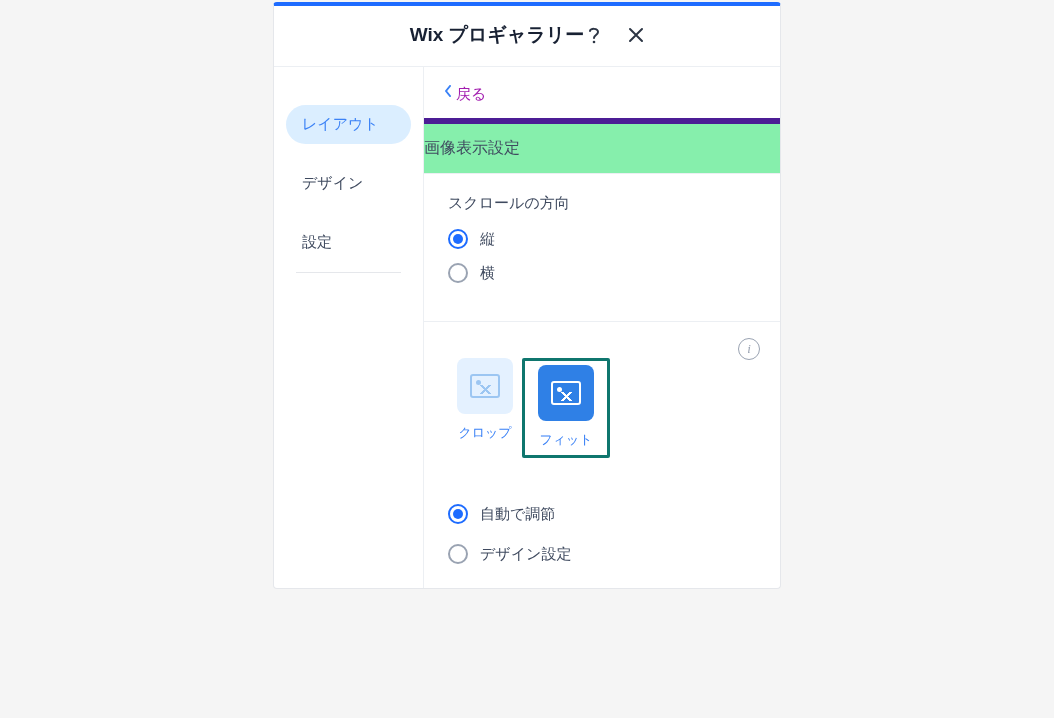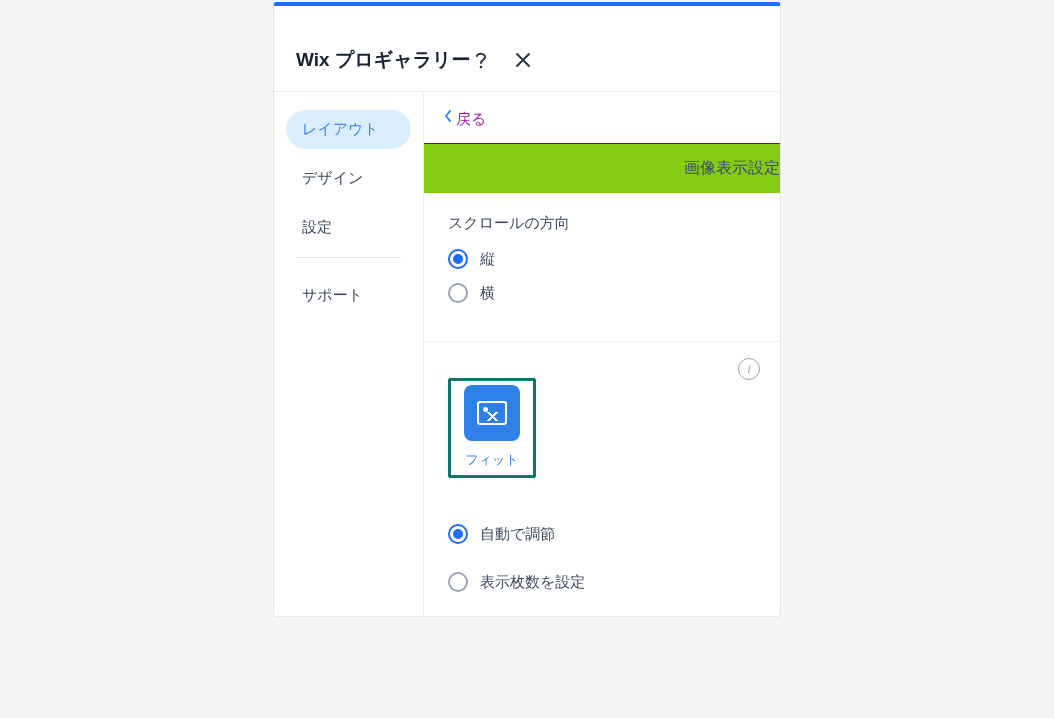--- a/index.html
+++ b/index.html
@@ -17,24 +17,23 @@
       width: 508px;
       background: #fff;
       border: 1px solid #e5e7eb;
       border-top: 4px solid #1e6cff;
       border-radius: 4px;
       overflow: hidden;
     }
     .panel-header {
       display: flex;
       align-items: center;
-      justify-content: flex-start;
+      justify-content: center;
       padding: 16px 20px 18px 22px;
       border-bottom: 1px solid #eceff3;
-      margin-top: 25px;
     }
     .panel-title {
       font-size: 19px;
       font-weight: 700;
       color: #182133;
     }
     .header-actions { display: flex; gap: 22px; align-items: center; }
     .icon-btn { cursor: pointer; color: #2c3544; display:flex; align-items:center; justify-content:center; width:20px; height:20px; }
     .panel-body { display: flex; }
     .sidebar {
@@ -42,39 +41,40 @@
       padding: 18px 12px;
       border-right: 1px solid #eceff3;
     }
     .sidebar-item {
       padding: 10px 16px;
       font-size: 15px;
       color: #3f4a5f;
       border-radius: 999px;
       cursor: pointer;
       margin-bottom: 10px;
+      margin-top: 20px;
     }
     .sidebar-item.active {
       background: #dbeeff;
       color: #3b82f6;
     }
     .sidebar-divider {
       border: none;
       border-top: 1px solid #e5e7eb;
       margin: 6px 10px 18px 10px;
     }
     .content { flex: 1; }
     .back-row { padding: 16px 20px 14px 20px; }
     .back-link { color: #a21caf; font-size: 15px; cursor: pointer; display:inline-flex; align-items:flex-start; gap:4px; }
     .section-header {
-      background: #84cc16;
-      border-top: 1px solid #4c1d95;
+      background: #86efac;
+      border-top: 6px solid #4c1d95;
       border-bottom: 1px solid #eceff3;
       padding: 14px 0;
-      text-align: right;
+      text-align: left;
       color: #3f4a5f;
       font-size: 16px;
     }
     .section-body { padding: 20px 24px 24px 24px; }
     .section-label { color: #3f4a5f; font-size: 15px; margin-bottom: 16px; }
     .radio-row { display:flex; align-items:center; gap:12px; margin-bottom: 14px; cursor:pointer; }
     .radio {
       width: 20px; height: 20px; border-radius: 50%;
       border: 2px solid #9aa3b2; position: relative; flex-shrink:0;
     }
@@ -97,21 +97,21 @@
     }
     .thumb-tile.light { background:#e4f1ff; }
     .thumb-tile.solid { background:#2f80e6; }
     .thumb-caption { font-size: 13px; color:#3b82f6; }
     .highlight-box {
       border: 3px solid #0f766e;
       border-radius: 2px;
       padding: 4px 4px 6px 4px;
       display:inline-block;
     }
-    .design-section .radio-row { margin-bottom: 28px; }
+    .design-section .radio-row { margin-bottom: 20px; }
     
     .img-ico-light { width:30px; height:24px; border:2px solid #9cc6f2; border-radius:3px; position:relative; }
     .img-ico-light::before { content:""; position:absolute; top:4px; left:4px; width:5px; height:5px; border-radius:50%; background:#9cc6f2; }
     .img-ico-light::after { content:""; position:absolute; bottom:2px; left:3px; right:3px; height:9px; background:
       linear-gradient(135deg, transparent 45%, #9cc6f2 45% 58%, transparent 58%),
       linear-gradient(45deg, transparent 45%, #9cc6f2 45% 58%, transparent 58%);
     }
     .img-ico-solid { width:30px; height:24px; border:2px solid #fff; border-radius:3px; position:relative; }
     .img-ico-solid::before { content:""; position:absolute; top:4px; left:4px; width:5px; height:5px; border-radius:50%; background:#fff; }
     .img-ico-solid::after { content:""; position:absolute; bottom:2px; left:3px; right:3px; height:9px; background:
@@ -145,23 +145,20 @@
       <div class="sidebar-item active">
         <span>レイアウト</span>
       </div>
       <div class="sidebar-item">
         <span>デザイン</span>
       </div>
       <div class="sidebar-item">
         <span>設定</span>
       </div>
       <hr class="sidebar-divider">
-      <div class="sidebar-item">
-        <span>サポート</span>
-      </div>
     </div>
 
     <div class="content">
       <div class="back-row">
         <span class="back-link">
           <svg width="8" height="12" viewBox="0 0 8 12">
             <path d="M6 1 L2 6 L6 11" stroke="#3b82f6" stroke-width="2" fill="none" stroke-linecap="round" stroke-linejoin="round"></path>
           </svg>
           <span>戻る</span>
         </span>
@@ -179,38 +176,44 @@
           <div class="radio"></div>
           <div class="radio-label">横</div>
         </div>
       </div>
 
       <div class="thumb-section">
         <div class="info-icon">
           <span>i</span>
         </div>
         <div class="thumb-options">
+          <div class="thumb-option">
+            <div class="thumb-tile light">
+              <div class="img-ico-light"></div>
+            </div>
+            <div class="thumb-caption">クロップ</div>
+          </div>
           <div class="highlight-box">
             <div class="thumb-option">
               <div class="thumb-tile solid">
                 <div class="img-ico-solid"></div>
               </div>
               <div class="thumb-caption">フィット</div>
             </div>
           </div>
         </div>
       </div>
 
 
       <div class="section-body design-section">
         <div class="radio-row">
           <div class="radio checked"></div>
           <div class="radio-label">自動で調節</div>
         </div>
         <div class="radio-row" style="margin-bottom:0">
           <div class="radio"></div>
-          <div class="radio-label">表示枚数を設定</div>
+          <div class="radio-label">デザイン設定</div>
         </div>
       </div>
 
     </div>
   </div>
 </div>
 
 </body></html>

